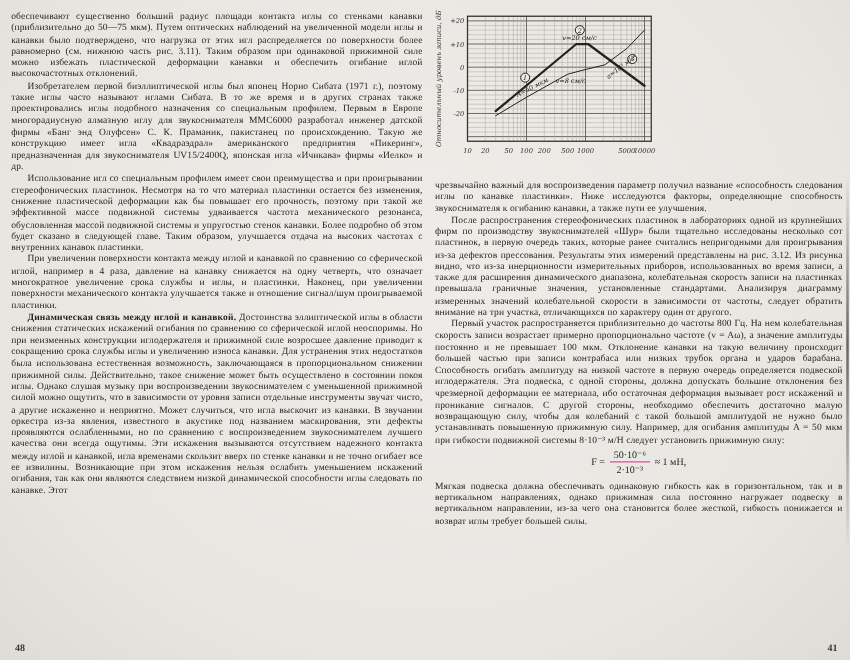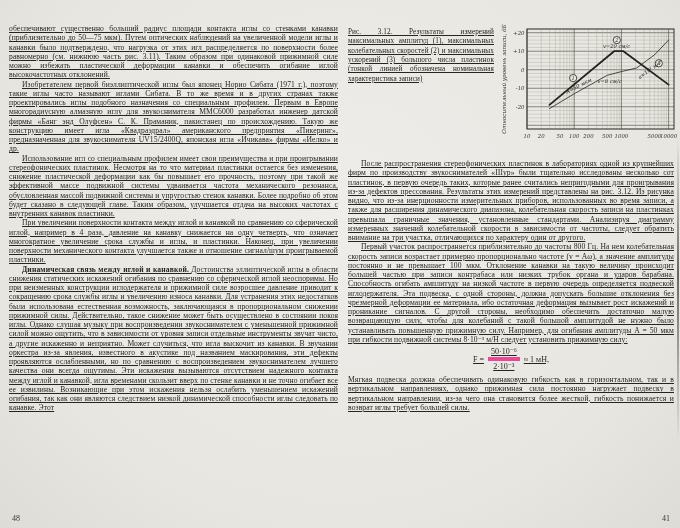--- a/index.html
+++ b/index.html
@@ -3,59 +3,58 @@
 <meta charset="utf-8">
 <style>
   html,body{margin:0;padding:0;}
   body{
     width:680px;height:528px;position:relative;overflow:hidden;
     background:radial-gradient(ellipse at 50% 40%, #eeede9 0%, #e7e6e1 70%, #dddcd6 100%);
     font-family:"Liberation Serif","DejaVu Serif",serif;
     color:#262520;
     -webkit-font-smoothing:antialiased;
   }
-  .page{position:absolute;top:24px;text-decoration:underline;}
+  .page{position:absolute;top:8px;}
   .page-left{left:9px;width:329px;}
   .page-right{left:348px;width:326px;}
   .par{margin:0;text-align:justify;font-size:7.6px;line-height:9.25px;letter-spacing:0.1px;}
   .indent{text-indent:13px;}
-  .page-num{position:absolute;bottom:5px;font-size:8px;color:#3a3934;}
+  .page-num{position:absolute;bottom:5px;font-size:8px;color:#3a3934;font-weight:bold;}
   .page-num-left{left:12px;}
   .page-num-right{right:10px;}
   .figure-row{display:flex;gap:7px;margin-bottom:7px;align-items:flex-start;}
   .figure-caption{width:146px;flex:0 0 auto;font-size:7.2px;line-height:9.35px;text-align:justify;padding-top:4px;letter-spacing:0.1px;}
   .figure-chart{flex:1 1 auto;}
   svg{display:block;}
   .tick{font:italic 5.4px "DejaVu Serif",serif;fill:#35342e;}
   .ann{font:italic 5.2px "DejaVu Serif",serif;fill:#23221d;}
   .axis-label{font:italic 5.6px "DejaVu Serif",serif;fill:#35342e;}
   .formula{display:flex;justify-content:center;align-items:center;font-size:8px;margin:3px 0 4px 0;gap:4px;}
   .frac{display:inline-flex;flex-direction:column;align-items:center;line-height:9px;}
-  .frac .num{border-bottom:4px solid #ec4899;padding:0 3px 1px 3px;}
+  .frac .num{border-bottom:1px solid #ec4899;padding:0 3px 1px 3px;}
   .frac .den{padding-top:1px;}
   .book-edge{position:absolute;right:1px;top:140px;height:300px;width:2px;
     background:linear-gradient(to bottom, rgba(60,58,52,0) 0%, rgba(60,58,52,.75) 45%, rgba(60,58,52,0) 100%);}
   b{letter-spacing:0.15px;}
 </style>
 </head>
 <body>
 
 <div class="page page-left">
   <p class="par">обеспечивают существенно больший радиус площади контакта иглы со стенками канавки (приблизительно до 50—75 мкм). Путем оптических наблюдений на увеличенной модели иглы и канавки было подтверждено, что нагрузка от этих игл распределяется по поверхности более равномерно (см. нижнюю часть рис. 3.11). Таким образом при одинаковой прижимной силе можно избежать пластической деформации канавки и обеспечить огибание иглой высокочастотных отклонений.</p>
   <p class="par indent">Изобретателем первой биэллиптической иглы был японец Норио Сибата (1971 г.), поэтому такие иглы часто называют иглами Сибата. В то же время и в других странах также проектировались иглы подобного назначения со специальным профилем. Первым в Европе многорадиусную алмазную иглу для звукоснимателя ММС6000 разработал инженер датской фирмы «Банг энд Олуфсен» С. К. Праманик, пакистанец по происхождению. Такую же конструкцию имеет игла «Квадраэдрал» американского предприятия «Пикеринг», предназначенная для звукоснимателя UV15/2400Q, японская игла «Ичикава» фирмы «Иелко» и др.</p>
   <p class="par indent">Использование игл со специальным профилем имеет свои преимущества и при проигрывании стереофонических пластинок. Несмотря на то что материал пластинки остается без изменения, снижение пластической деформации как бы повышает его прочность, поэтому при такой же эффективной массе подвижной системы удваивается частота механического резонанса, обусловленная массой подвижной системы и упругостью стенок канавки. Более подробно об этом будет сказано в следующей главе. Таким образом, улучшается отдача на высоких частотах с внутренних канавок пластинки.</p>
   <p class="par indent">При увеличении поверхности контакта между иглой и канавкой по сравнению со сферической иглой, например в 4 раза, давление на канавку снижается на одну четверть, что означает многократное увеличение срока службы и иглы, и пластинки. Наконец, при увеличении поверхности механического контакта улучшается также и отношение сигнал/шум проигрываемой пластинки.</p>
   <p class="par indent"><b>Динамическая связь между иглой и канавкой.</b> <span>Достоинства эллиптической иглы в области снижения статических искажений огибания по сравнению со сферической иглой неоспоримы. Но при неизменных конструкции иглодержателя и прижимной силе возросшее давление приводит к сокращению срока службы иглы и увеличению износа канавки. Для устранения этих недостатков была использована естественная возможность, заключающаяся в пропорциональном снижении прижимной силы. Действительно, такое снижение может быть осуществлено в состоянии покоя иглы. Однако слушая музыку при воспроизведении звукоснимателем с уменьшенной прижимной силой можно ощутить, что в зависимости от уровня записи отдельные инструменты звучат чисто, а другие искаженно и неприятно. Может случиться, что игла выскочит из канавки. В звучании оркестра из-за явления, известного в акустике под названием маскирования, эти дефекты проявляются ослабленными, но по сравнению с воспроизведением звукоснимателем лучшего качества они всегда ощутимы. Эти искажения вызываются отсутствием надежного контакта между иглой и канавкой, игла временами скользит вверх по стенке канавки и не точно огибает все ее извилины. Возникающие при этом искажения нельзя ослабить уменьшением искажений огибания, так как они являются следствием низкой динамической способности иглы следовать по канавке. Этот</span></p>
 </div>
 <div class="page-num page-num-left">48</div>
 
 <div class="page page-right">
 
   <div class="figure-row">
-    <div class="figure-caption">Рис. 3.12. Результаты измерений максимальных амплитуд (1), максимальных колебательных скоростей (2) и максимальных ускорений (3) большого числа пластинок (тонкой линией обозначена номинальная характеристика записи)</div>
     <div class="figure-chart">
       <svg width="178" height="128" viewBox="0 0 178 128">
           <line x1="26" x2="173" y1="105" y2="105" stroke="#a19e91" stroke-width="0.35"></line>
           <line x1="26" x2="173" y1="101.29629629629629" y2="101.29629629629629" stroke="#5a584f" stroke-width="0.7"></line>
           <line x1="26" x2="173" y1="97.5925925925926" y2="97.5925925925926" stroke="#a19e91" stroke-width="0.35"></line>
           <line x1="26" x2="173" y1="93.88888888888889" y2="93.88888888888889" stroke="#a19e91" stroke-width="0.35"></line>
           <line x1="26" x2="173" y1="90.18518518518519" y2="90.18518518518519" stroke="#a19e91" stroke-width="0.35"></line>
           <line x1="26" x2="173" y1="86.48148148148148" y2="86.48148148148148" stroke="#a19e91" stroke-width="0.35"></line>
           <line x1="26" x2="173" y1="82.77777777777779" y2="82.77777777777779" stroke="#5a584f" stroke-width="0.7"></line>
           <line x1="26" x2="173" y1="79.07407407407408" y2="79.07407407407408" stroke="#a19e91" stroke-width="0.35"></line>
@@ -132,20 +131,21 @@
           <text x="115.83921556587447" y="18.01111111111111" text-anchor="middle" class="ann">2</text>
           <text x="115.58132851487018" y="23.88888888888889" text-anchor="middle" class="ann">v=20 см/с</text>
           <text x="108.52675495189585" y="58.70370370370371" text-anchor="middle" class="ann">v=8 см/с</text>
           <circle cx="157.82050278857994" cy="39.25925925925926" r="3.6" fill="#eceae4" stroke="#23221c" stroke-width="0.8"></circle>
           <text x="157.82050278857994" y="41.15925925925926" text-anchor="middle" class="ann">3</text>
           <text x="150.31820979768867" y="46.66666666666667" text-anchor="middle" class="ann" transform="rotate(-37 150.31820979768867 46.66666666666667)">a≈10³ м/с²</text>
         </svg>
     </div>
   </div>
 
+  <p class="par">чрезвычайно важный для воспроизведения параметр получил название «способность следования иглы по канавке пластинки». Ниже исследуются факторы, определяющие способность звукоснимателя к огибанию канавки, а также пути ее улучшения.</p>
   <p class="par indent">После распространения стереофонических пластинок в лабораториях одной из крупнейших фирм по производству звукоснимателей «Шур» были тщательно исследованы несколько сот пластинок, в первую очередь таких, которые ранее считались непригодными для проигрывания из-за дефектов прессования. Результаты этих измерений представлены на рис. 3.12. Из рисунка видно, что из-за инерционности измерительных приборов, использованных во время записи, а также для расширения динамического диапазона, колебательная скорость записи на пластинках превышала граничные значения, установленные стандартами. Анализируя диаграмму измеренных значений колебательной скорости в зависимости от частоты, следует обратить внимание на три участка, отличающихся по характеру один от другого.</p>
   <p class="par indent">Первый участок распространяется приблизительно до частоты 800 Гц. На нем колебательная скорость записи возрастает примерно пропорционально частоте (v = Aω), а значение амплитуды постоянно и не превышает 100 мкм. Отклонение канавки на такую величину происходит большей частью при записи контрабаса или низких трубок органа и ударов барабана. Способность огибать амплитуду на низкой частоте в первую очередь определяется подвеской иглодержателя. Эта подвеска, с одной стороны, должна допускать большие отклонения без чрезмерной деформации ее материала, ибо остаточная деформация вызывает рост искажений и проникание сигналов. С другой стороны, необходимо обеспечить достаточно малую возвращающую силу, чтобы для колебаний с такой большой амплитудой не нужно было устанавливать повышенную прижимную силу. Например, для огибания амплитуды A = 50 мкм при гибкости подвижной системы 8·10⁻³ м/Н следует установить прижимную силу:</p>
 
   <div class="formula">
     <span>F =</span>
     <span class="frac">
       <span class="num">50·10⁻⁶</span>
       <span class="den">2·10⁻³</span>
     </span>
     <span>≈ 1 мН,</span>

